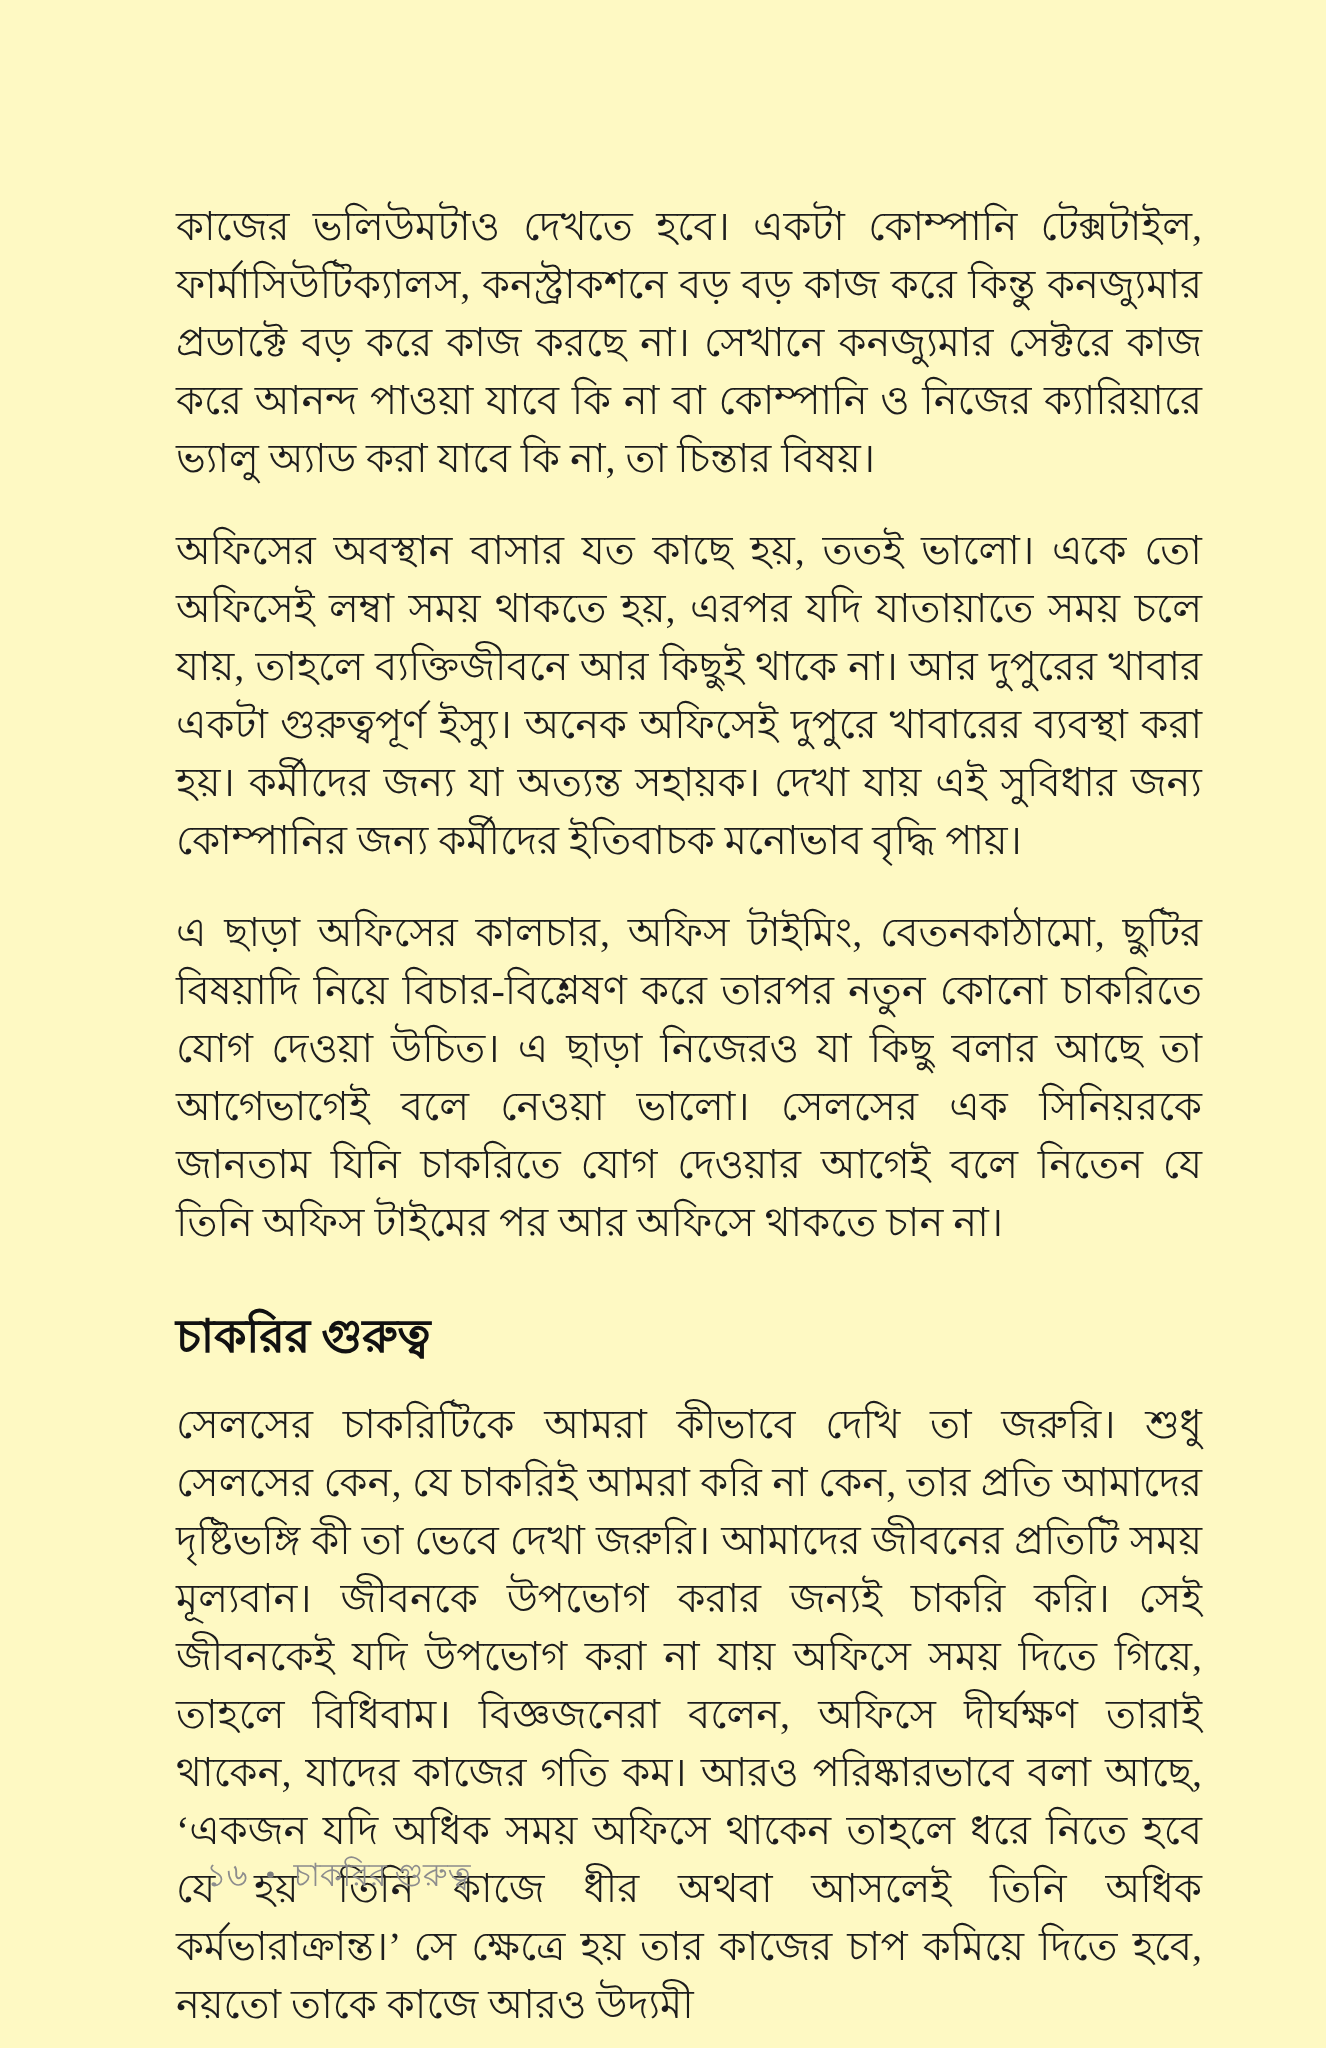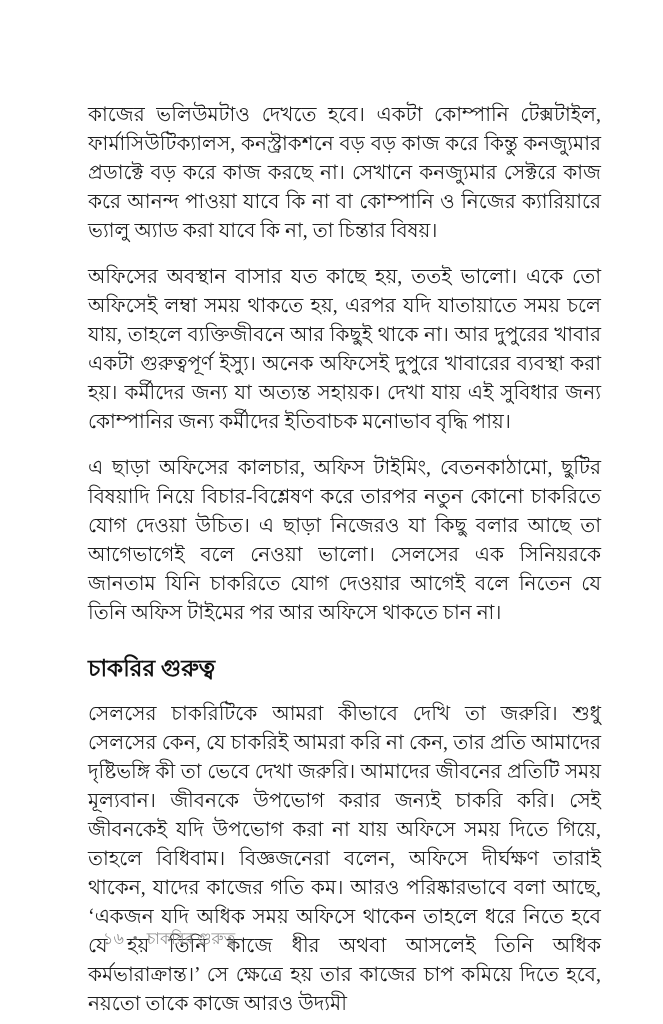--- a/index.html
+++ b/index.html
@@ -5,21 +5,21 @@
   html, body {
     margin: 0;
     padding: 0;
     background: #e8e8e8;
   }
   .page {
     position: relative;
     width: 663px;
     height: 1024px;
     margin: 0 auto;
-    background: #ffffff;
+    background: #fef9c3;
     overflow: hidden;
     font-family: "Liberation Serif", "DejaVu Serif", serif;
     color: #1d1d1d;
   }
   .content {
     position: absolute;
     top: 100px;
     left: 88px;
     right: 62px;
   }

